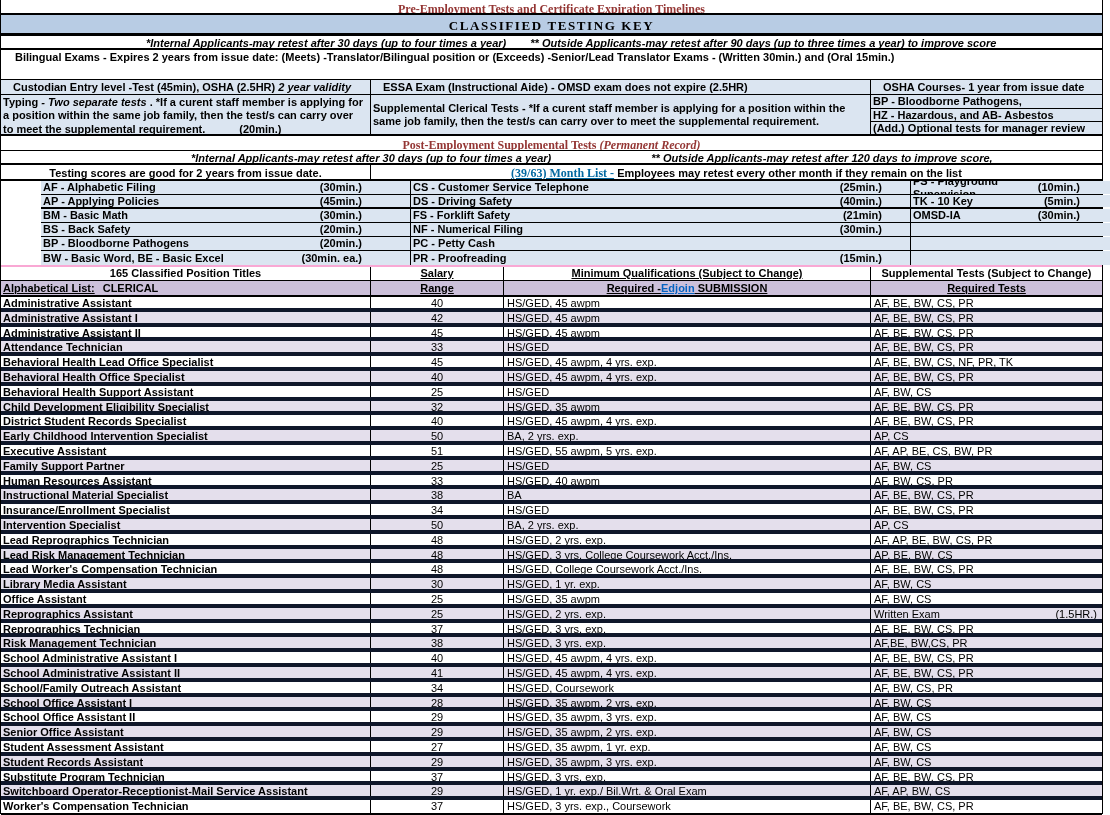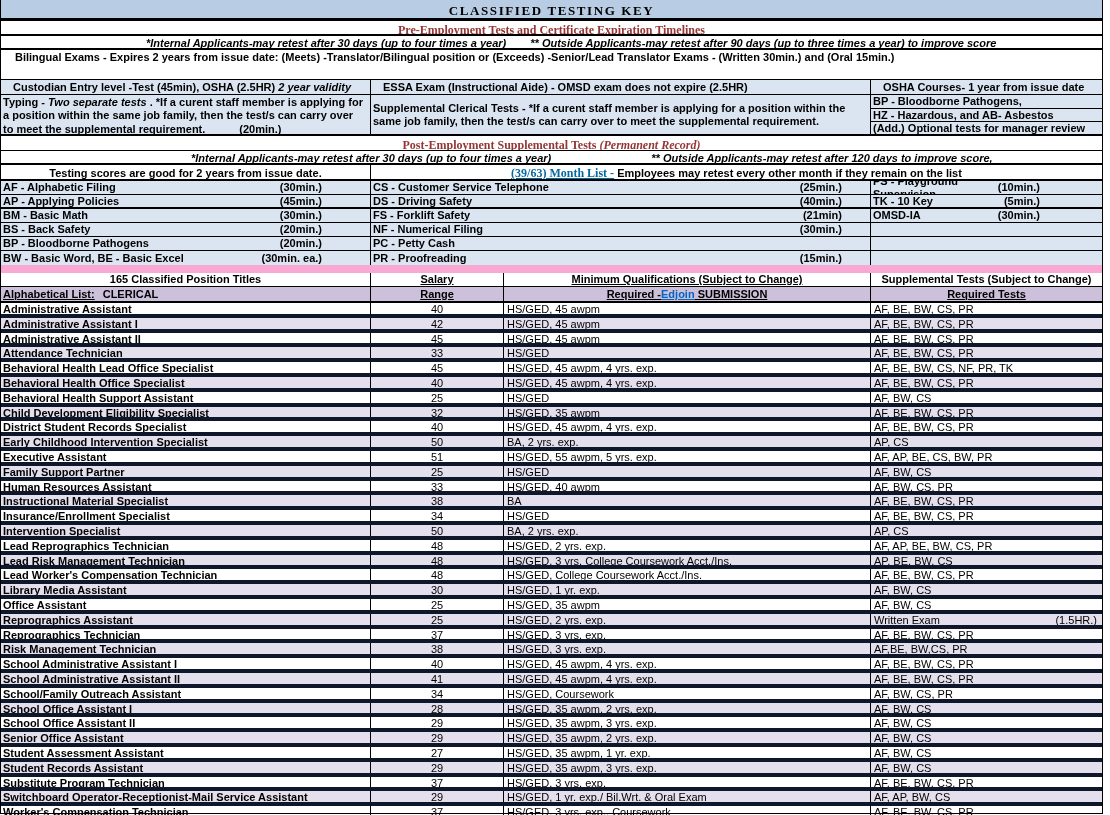--- a/index.html
+++ b/index.html
@@ -43,21 +43,21 @@
   .tc-line{height:13.6px;line-height:13.6px;border-bottom:1px solid #000;font-size:11px;font-weight:600;padding-left:2px;box-sizing:border-box;}
   .tc-line.last{border-bottom:none;}
 
   
   .scores-band{height:16px;border-bottom:2px solid #000;display:grid;grid-template-columns:370px 731px;font-size:11px;font-weight:700;line-height:16px;}
   .scores-left{border-right:1px solid #000;text-align:center;box-sizing:border-box;}
   .scores-right{text-align:center;}
   .month-label{font-family:"Liberation Serif",serif;color:#0369a1;text-decoration:underline;font-size:12px;}
 
   
-  .key-table{border-bottom:8px solid #f9a8d4;}
+  .key-table{border-bottom:2px solid #f9a8d4;padding-left:40px;}
   .tk-row{display:grid;grid-template-columns:370px 500px 231px;height:14px;box-sizing:border-box;border-bottom:1px solid #000;}
   .tk-row.thick{border-bottom:2px solid #000;}
   .key-table .tk-row:last-child{border-bottom:none;}
   .tk-cell{box-sizing:border-box;background:#dbe5f1;display:flex;justify-content:space-between;align-items:center;font-size:11px;font-weight:700;line-height:13px;padding-left:2px;overflow:hidden;}
   .tk-cell.c0{border-right:1px solid #000;padding-right:48px;}
   .tk-cell.c1{border-right:1px solid #000;padding-right:28px;}
   .tk-cell.c2{padding-right:62px;}
 
   
   .hdr1{height:13px;border-bottom:1px solid #000;display:grid;grid-template-columns:370px 133px 367px 231px;font-size:11px;font-weight:700;line-height:13px;text-align:center;}
@@ -81,25 +81,25 @@
   .pc-title{font-weight:700;padding-left:2px;}
   .pc-range{text-align:center;}
   .pc-quals{padding-left:3px;}
   .pc-tests{padding-left:3px;display:flex;justify-content:space-between;padding-right:5px;}
 </style>
 </head>
 <body>
 
 <div class="sheet">
 
-  <div class="band title-band">CLASSIFIED TESTING KEY</div>
-
   <div class="band heading-band">
     <span class="red-heading">Pre-Employment Tests and Certificate Expiration Timelines</span>
   </div>
+
+  <div class="band title-band">CLASSIFIED TESTING KEY</div>
 
   <div class="band retest-band retest1">
     <span><span>*Internal Applicants-may retest after </span><span class="u">30 days</span><span> (up to four times a year)</span></span>
     <span class="outside"><span>** Outside Applicants-may retest after </span><span class="u">90 days (up to three times a year)</span><span> to improve score</span></span>
   </div>
 
   <div class="band bilingual-band">
     <span class="b7">Bilingual Exams</span><span> - Expires 2 years from issue date:  (Meets) -Translator/Bilingual position or  (Exceeds) -Senior/Lead Translator Exams -  (Written 30min.)  and  (Oral 15min.)</span>
   </div>
 

